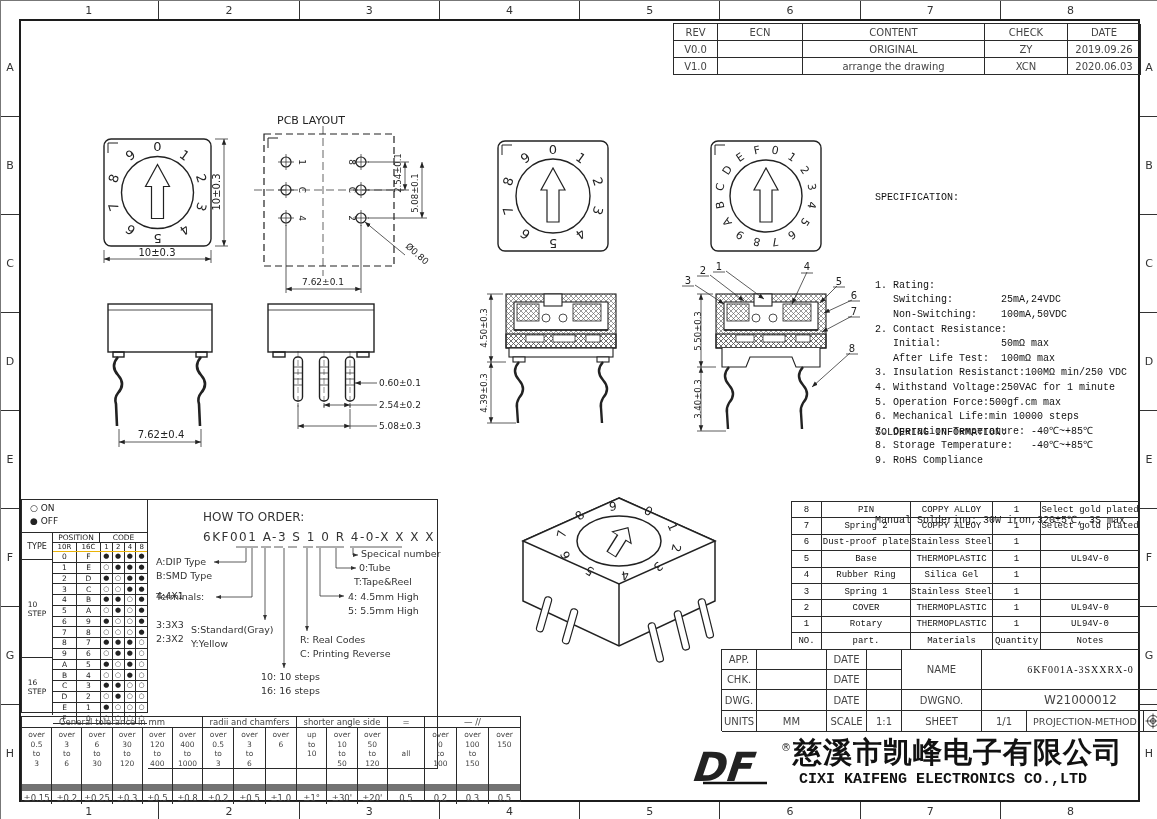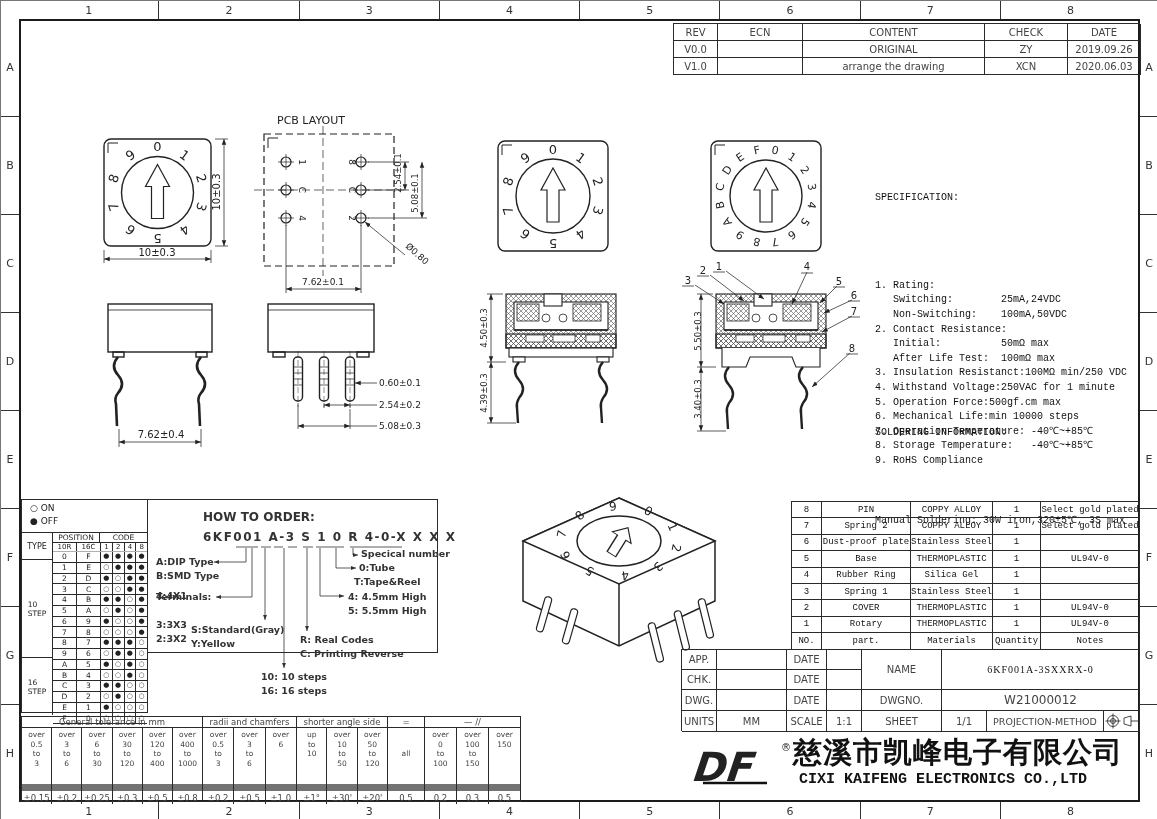--- a/index.html
+++ b/index.html
@@ -38,28 +38,28 @@
   .tt-h1 .code{flex:1;display:flex;align-items:center;justify-content:center;}
   .tt-h2{display:flex;height:12px;border-bottom:1px solid #eab308;font-size:7px;}
   .tt-h2>div{display:flex;align-items:center;justify-content:center;border-right:1px solid #2a2a2a;}
   .tt-h2>div:last-child{border-right:none;}
   .c23{width:23px;} .c12{flex:1;}
   .tt-row{display:flex;height:9.75px;border-bottom:1px solid #2a2a2a;font-size:7.5px;line-height:9px;}
   .tt-row>div{display:flex;align-items:center;justify-content:center;border-right:1px solid #2a2a2a;}
   .tt-row>div:last-child{border-right:none;}
   .dot{font-size:7px;}
   
-  #order{left:147px;top:498px;width:290px;height:154px;border:1px solid #2a2a2a;border-left:none;font-weight:bold;}
+  #order{left:147px;top:498px;width:290px;height:270px;border:1px solid #2a2a2a;border-left:none;}
   #order .lab{position:absolute;font-size:9.5px;color:#333;white-space:nowrap;}
   
   #parts{left:790px;top:500px;width:349px;border-left:1px solid #2a2a2a;border-top:1px solid #2a2a2a;
          display:grid;grid-template-columns:30px 89px 82px 48px 99px;grid-auto-rows:16.4px;
          font-family:"Liberation Mono","DejaVu Sans Mono",monospace;font-size:9px;color:#111;}
   
-  #tblock{left:680px;top:648px;width:371px;height:82px;border-left:1px solid #2a2a2a;border-top:1px solid #2a2a2a;
+  #tblock{left:720px;top:648px;width:371px;height:82px;border-left:1px solid #2a2a2a;border-top:1px solid #2a2a2a;
           display:grid;grid-template-columns:35px 70px 40px 35px 80px 45px 117px 36px;
           grid-template-rows:20px 20px 21px 21px;font-size:10px;color:#444;}
   #tblock .cell{font-size:10px;}
   .namev{font-family:"Liberation Serif","DejaVu Serif",serif;font-size:17px;letter-spacing:1px;color:#111;}
   
   #company{left:680px;top:730px;width:459px;height:71px;}
   #cname{position:absolute;left:112px;top:2px;font-size:29px;font-weight:700;color:#111;letter-spacing:1px;
          font-family:"DejaVu Sans","Liberation Sans",sans-serif;}
   #cnameen{position:absolute;left:118px;top:40px;font-size:15px;font-weight:700;color:#111;
          font-family:"Liberation Mono","DejaVu Sans Mono",monospace;}

